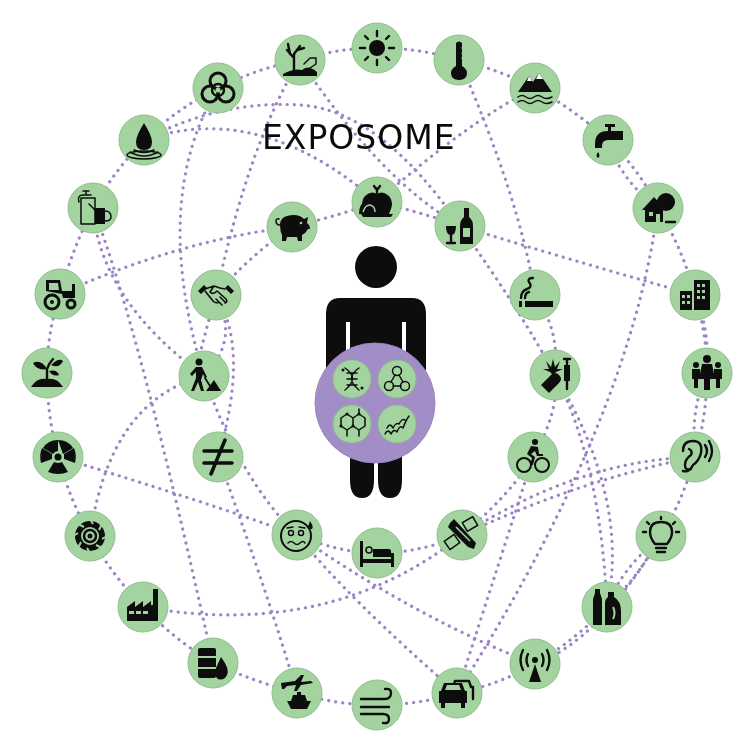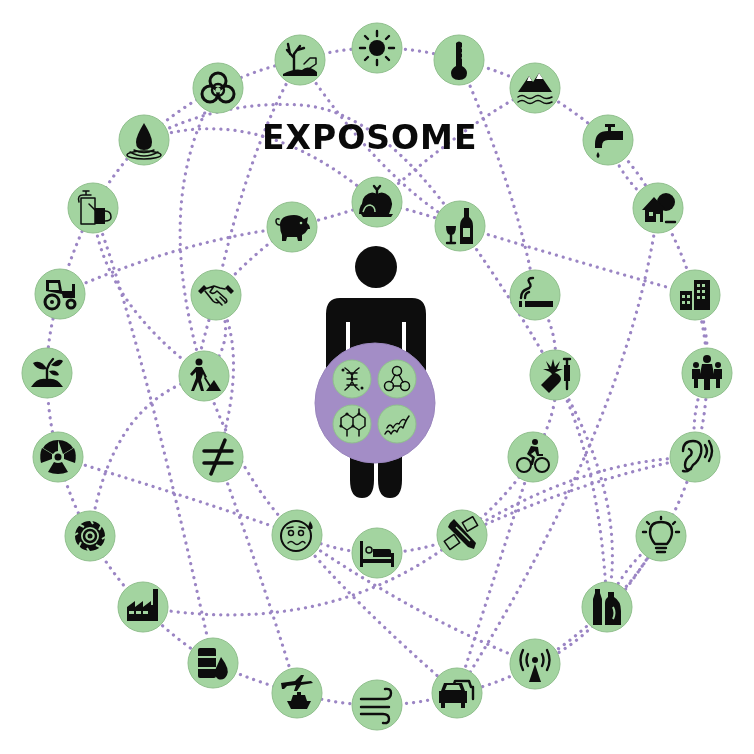--- a/index.html
+++ b/index.html
@@ -1,20 +1,20 @@
 <!DOCTYPE html>
 <html><head>
 <meta charset="utf-8">
 <style>
   html, body { margin: 0; padding: 0; background: #ffffff; }
   body { width: 754px; height: 754px; position: relative; overflow: hidden; font-family: "DejaVu Sans", sans-serif; }
   #stage { position: absolute; left: 0; top: 0; width: 754px; height: 754px; }
   .title {
     position: absolute; left: 262px; top: 118px; width: 230px; height: 40px;
-    font-family: "DejaVu Sans", sans-serif; font-weight: bold; font-size: 33px;
+    font-family: "DejaVu Sans", sans-serif; font-weight: normal; font-size: 33px;
     letter-spacing: 1px; color: #0a0a0a; line-height: 40px; text-align: left;
     background: rgba(255,255,255,0.0);
   }
 </style>
 </head>
 <body>
 
 <div id="stage">
   <svg id="diagram" width="754" height="754" viewBox="0 0 754 754" xmlns="http://www.w3.org/2000/svg">
     <defs>

